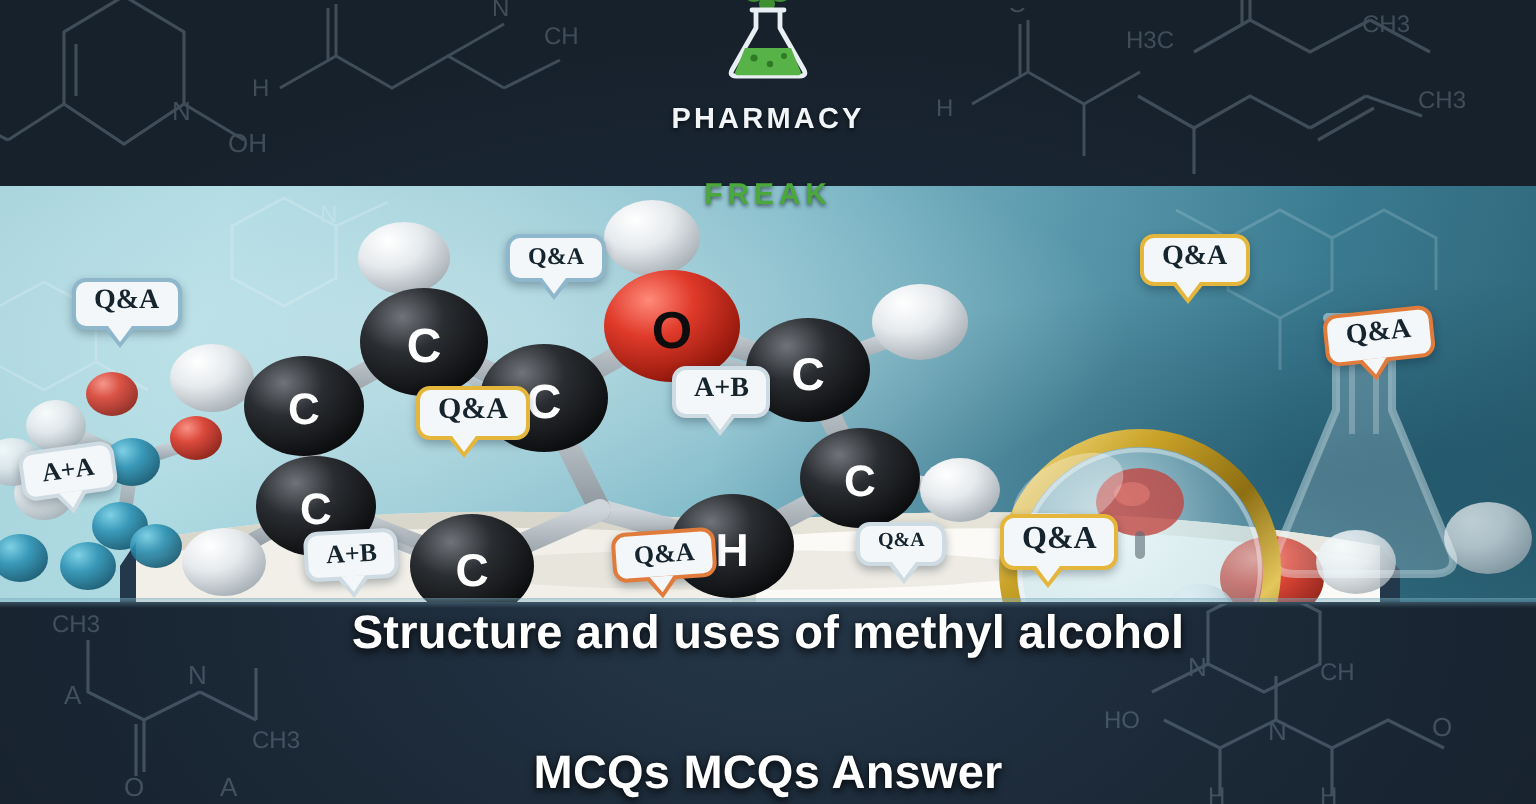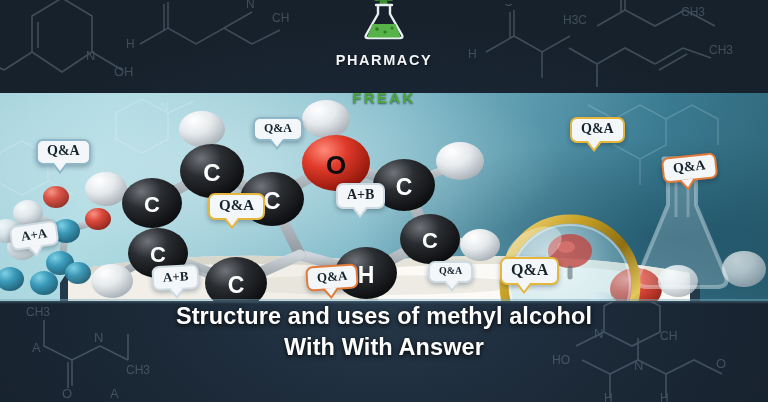--- a/index.html
+++ b/index.html
@@ -123,21 +123,21 @@
   .bub.orange::before { border-top-color:#e07b3c; }
   .bub.blue   { border-color:#8fb7cc; }
   .bub.blue::before { border-top-color:#8fb7cc; }
   .bub.plain  { border-color:#cfdbe2; }
   .bub.plain::before { border-top-color:#cfdbe2; }
 
   
   .title-band {
     position:absolute; left:0; top:301px; width:768px; height:101px;
     display:flex; flex-direction:column;
-    align-items:center; justify-content:flex-start;
+    align-items:center; justify-content:space-between;
     z-index:6;
   }
   .title-line {
     font-size:23.5px; font-weight:bold; color:#ffffff;
     letter-spacing:.1px; line-height:1.30;
     text-align:center;
     text-shadow:0 2px 5px rgba(0,0,0,.75), 0 0 2px rgba(0,0,0,.5);
   }
   .title-line2 { font-size:23.5px; }
 
@@ -485,16 +485,16 @@
     <div class="bub plain" style="left:428px; top:168px; font-size:10px;">Q&amp;A</div>
     <div class="bub yellow" style="left:500px; top:164px; font-size:16px;">Q&amp;A</div>
     <div class="bub yellow" style="left:570px; top:24px;  font-size:14px;">Q&amp;A</div>
     <div class="bub orange" style="left:662px; top:62px;  font-size:14px; transform:rotate(-6deg);">Q&amp;A</div>
   </div>
 
   <div class="seam"></div>
 
   <div class="title-band">
     <div class="title-line">Structure and uses of methyl alcohol</div>
-    <div class="title-line title-line2">With With Answer</div>
+    <div class="title-line title-line2">MCQs MCQs Answer</div>
   </div>
 
 </div>
 
 </body></html>

